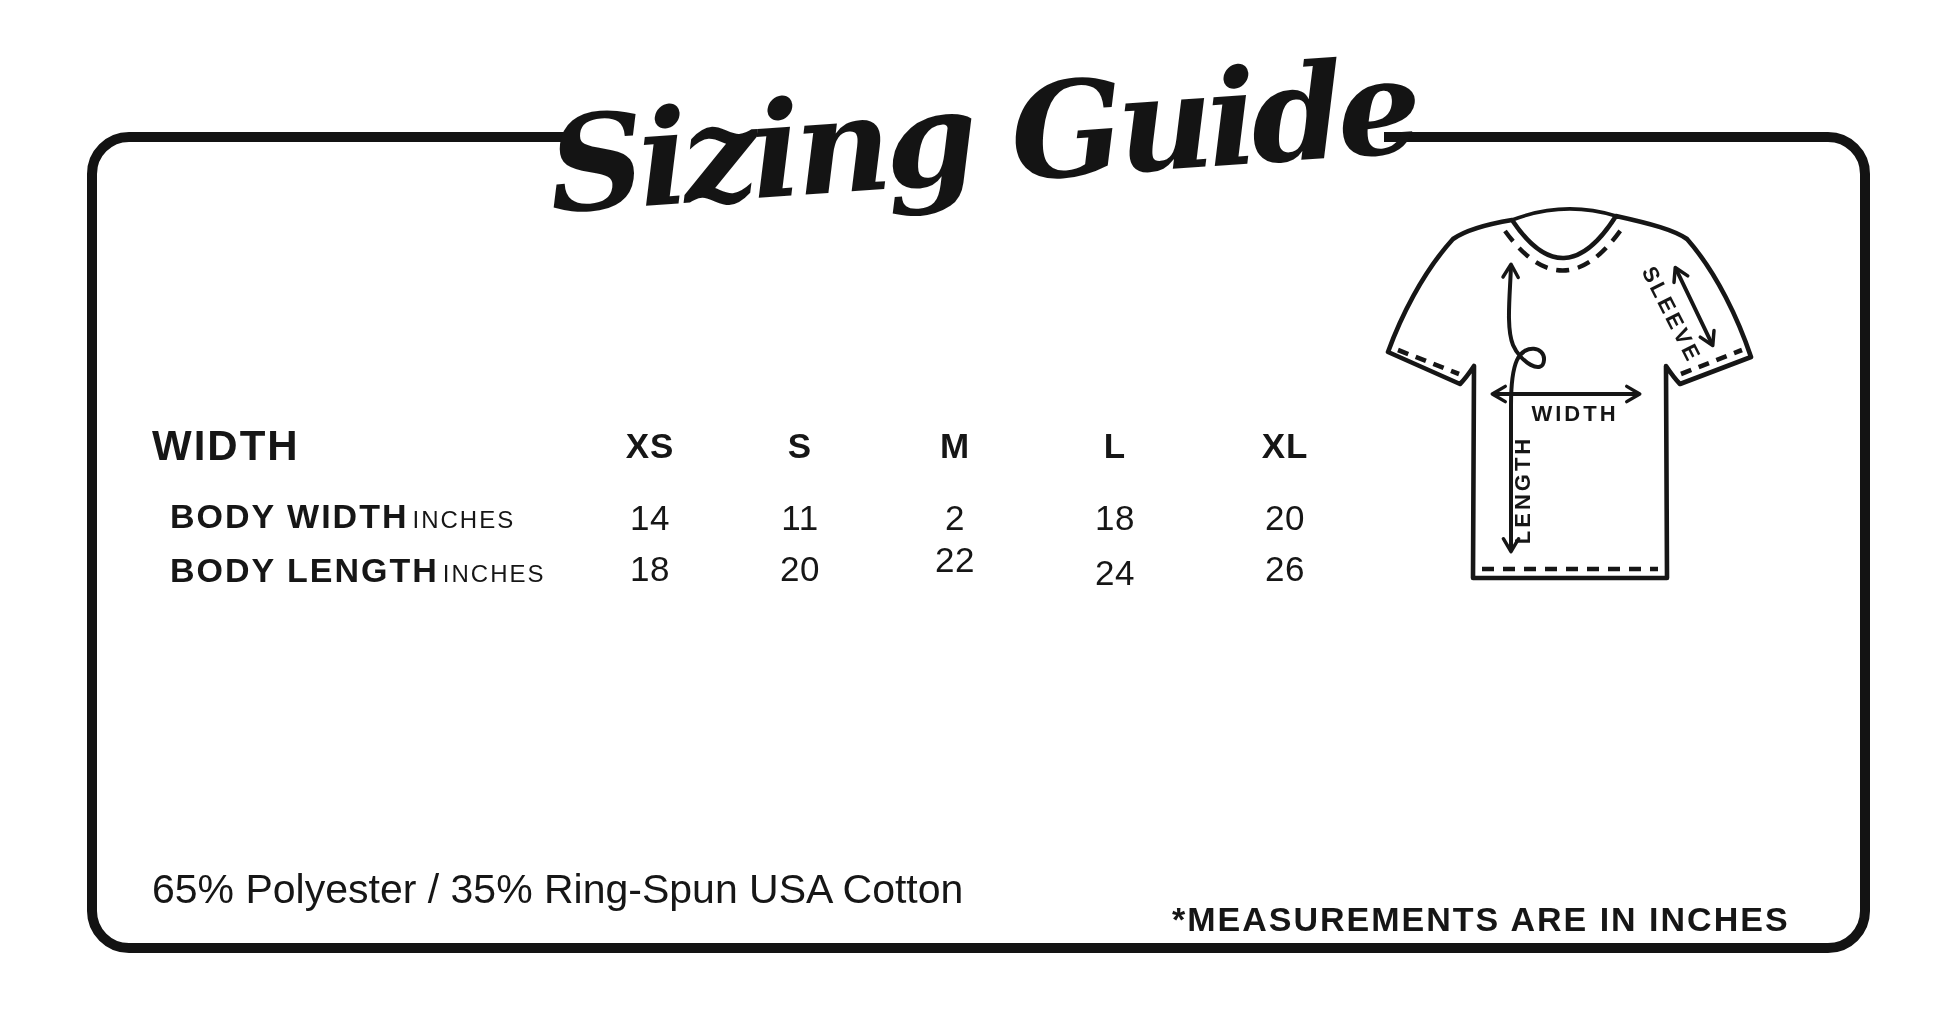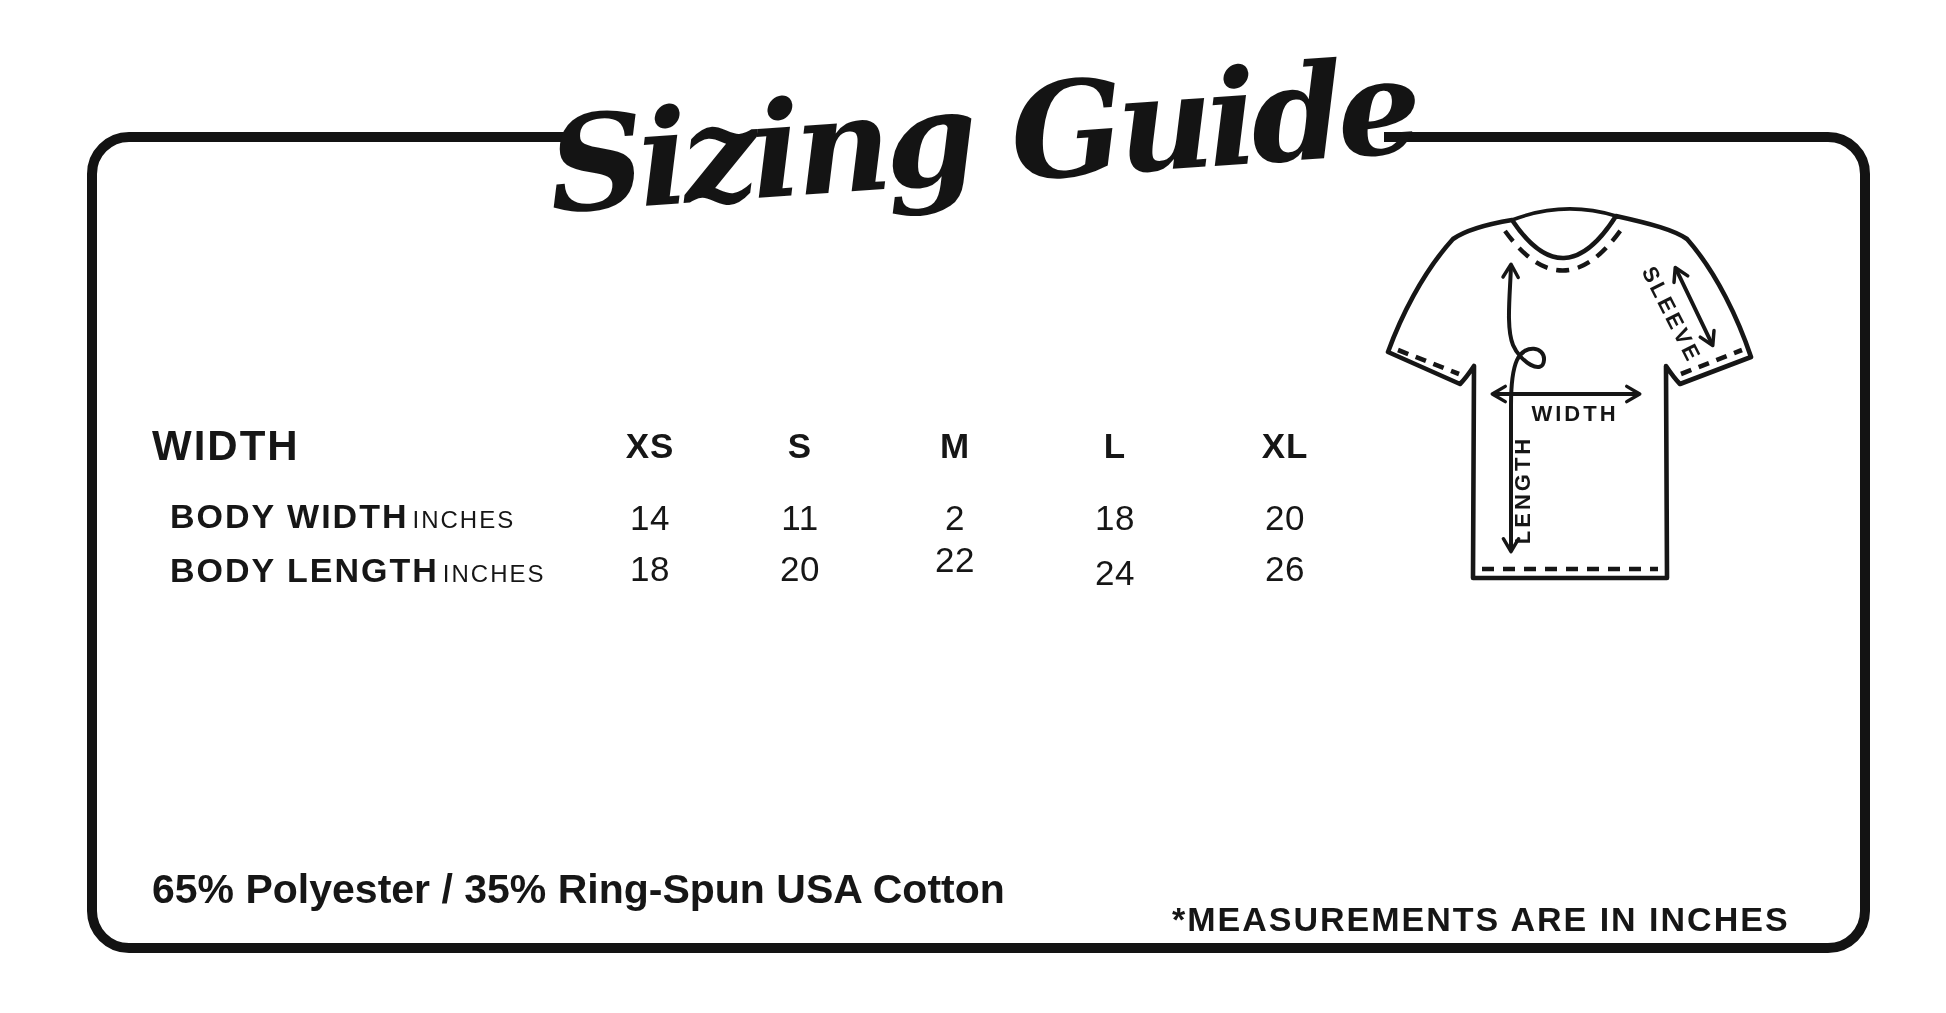--- a/index.html
+++ b/index.html
@@ -27,21 +27,21 @@
     font-size:35px;font-weight:700;letter-spacing:1px;
   }
   .row-label{position:absolute;display:flex;align-items:baseline;gap:4px;white-space:nowrap;}
   .row-label .main{font-size:34px;font-weight:700;letter-spacing:2px;}
   .row-label .unit{font-size:24px;font-weight:400;letter-spacing:2px;}
   .cell{
     position:absolute;transform:translateX(-50%);
     font-size:35px;font-weight:400;letter-spacing:0.5px;
   }
   .fabric{
-    position:absolute;left:152px;top:866px;font-size:41px;font-weight:700;
+    position:absolute;left:152px;top:866px;font-size:41px;font-weight:400;
     white-space:nowrap;letter-spacing:0px;
   }
   .note{
     position:absolute;left:1172px;top:872px;font-size:34px;font-weight:700;
     white-space:nowrap;letter-spacing:2px;margin-top:28px;
   }
   .tee{position:absolute;left:1360px;top:180px;}
   .tee text{
     font-family:"Liberation Sans",sans-serif;font-weight:700;
     fill:#161616;

